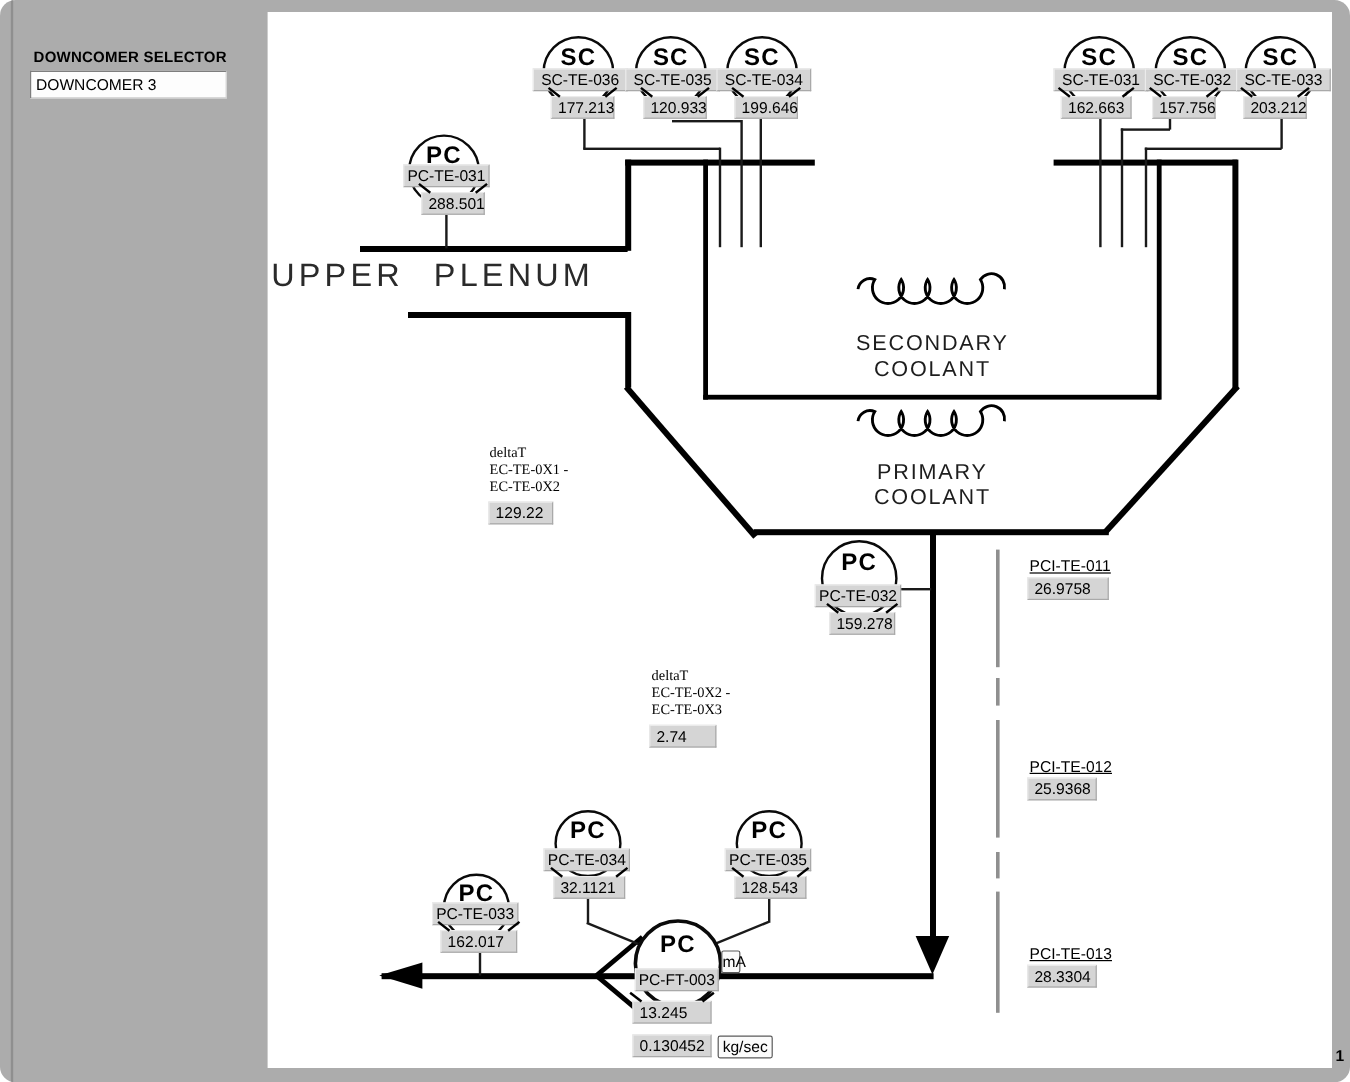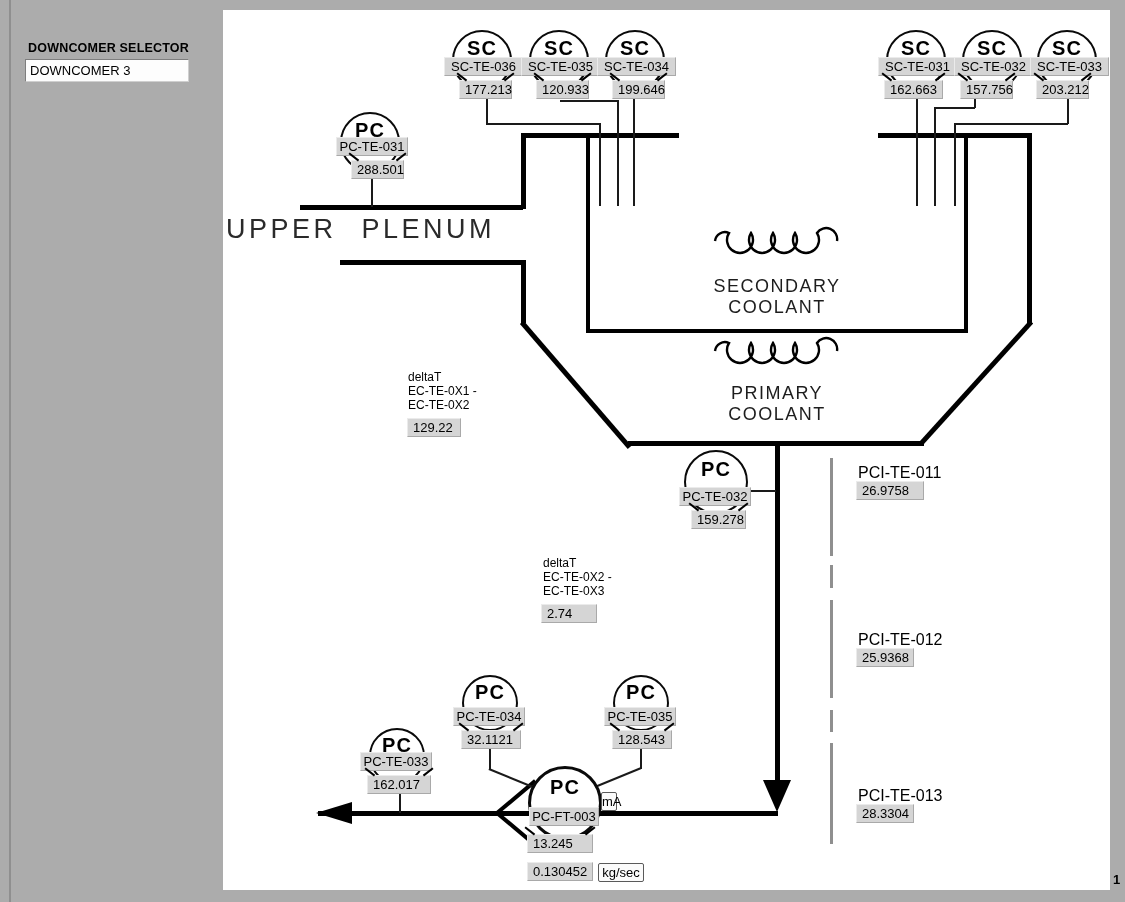--- a/index.html
+++ b/index.html
@@ -1,17 +1,17 @@
 <!DOCTYPE html>
 <html><head>
 <meta charset="utf-8">
 <style>
   html,body{margin:0;padding:0;}
   #root{position:relative;width:1125px;height:902px;background:#acacac;overflow:hidden;
-        font-family:"Liberation Sans","DejaVu Sans",sans-serif;color:#000;}
+        font-family:"Liberation Sans","DejaVu Sans",sans-serif;color:#000;border-radius:13px;}
   .canvas{position:absolute;left:223px;top:10px;width:887px;height:880px;background:#ffffff;}
   .edge{position:absolute;left:9px;top:0;width:2px;height:902px;background:#8f8f8f;}
 
   
   .pipe{position:absolute;background:#000;}
   .diag{position:absolute;height:4.5px;background:#000;transform-origin:0 50%;}
   .wire{position:absolute;background:#1a1a1a;}
   .wdiag{position:absolute;height:1.5px;background:#1a1a1a;transform-origin:0 50%;}
 
   
@@ -32,22 +32,22 @@
   .unitbox{position:absolute;background:#fbfbfb;border:1px solid #5a5a5a;border-radius:2px;
         height:19px;line-height:17px;font-size:13px;text-align:center;box-sizing:border-box;}
 
   
   .cadtext{position:absolute;font-size:27px;font-weight:400;color:#2a2a2a;
         letter-spacing:3.5px;word-spacing:14px;white-space:nowrap;}
   .hxlabel{position:absolute;width:160px;text-align:center;font-size:18px;color:#1d1d1d;
         letter-spacing:1.5px;line-height:21px;}
 
   
-  .dtext{position:absolute;font-size:12px;line-height:14px;white-space:nowrap;}
-  .pcitag{position:absolute;font-size:16px;white-space:nowrap;}
+  .dtext{position:absolute;font-size:12px;line-height:14px;white-space:nowrap;font-family:Liberation Serif, serif;}
+  .pcitag{position:absolute;font-size:13px;white-space:nowrap;text-decoration:underline;}
 
   
   .sel-label{position:absolute;left:28px;top:41px;font-size:12.5px;font-weight:bold;letter-spacing:.2px;}
   .sel-input{position:absolute;left:25px;top:59px;width:164px;height:23px;background:#fdfdfd;
         border:1px solid #7e7e7e;border-bottom-color:#cfcfcf;border-right-color:#cfcfcf;
         box-sizing:border-box;font-size:13px;line-height:21px;padding-left:4px;}
 
   
   .arrow-down{position:absolute;width:0;height:0;border-left:14px solid transparent;
         border-right:14px solid transparent;border-top:32px solid #000;}

